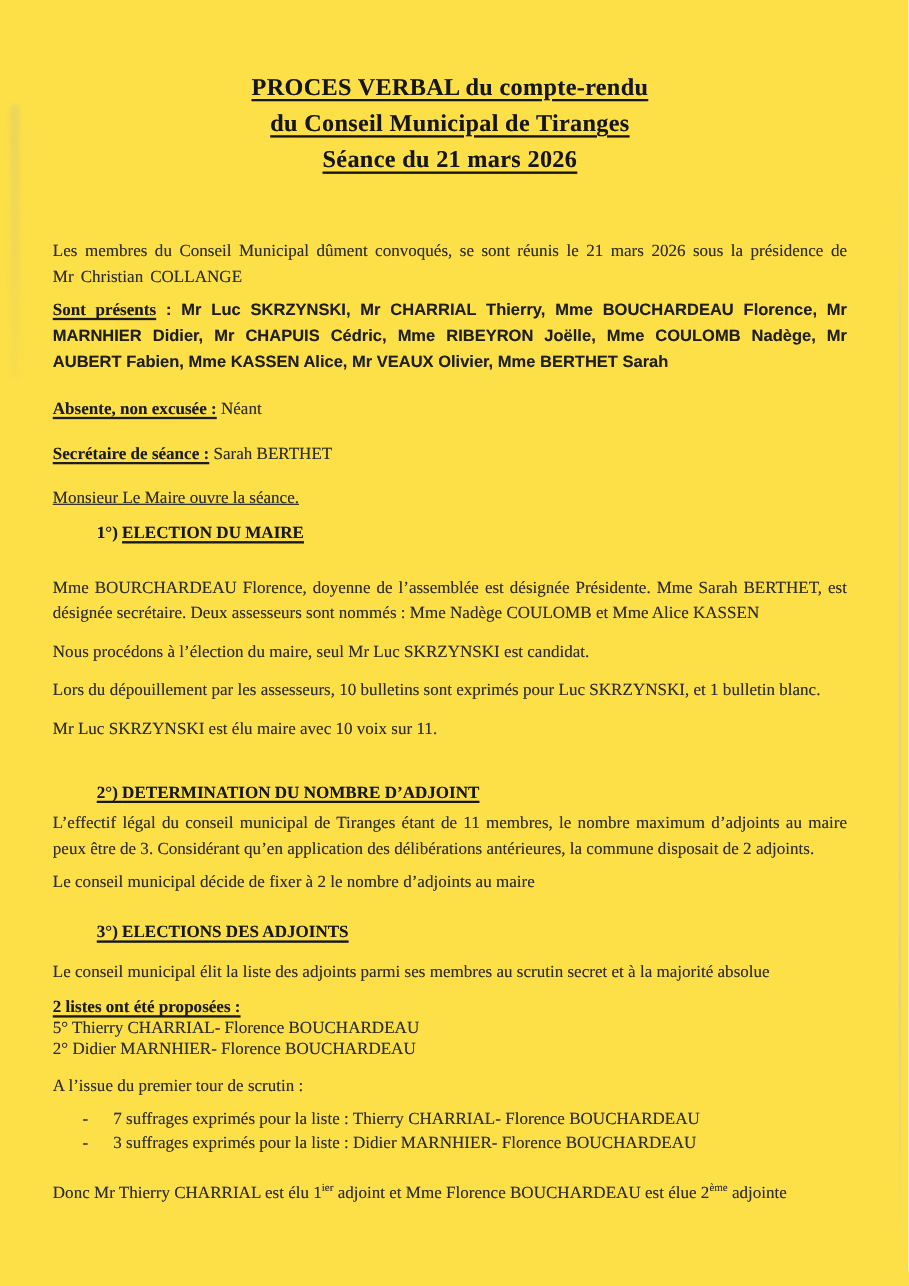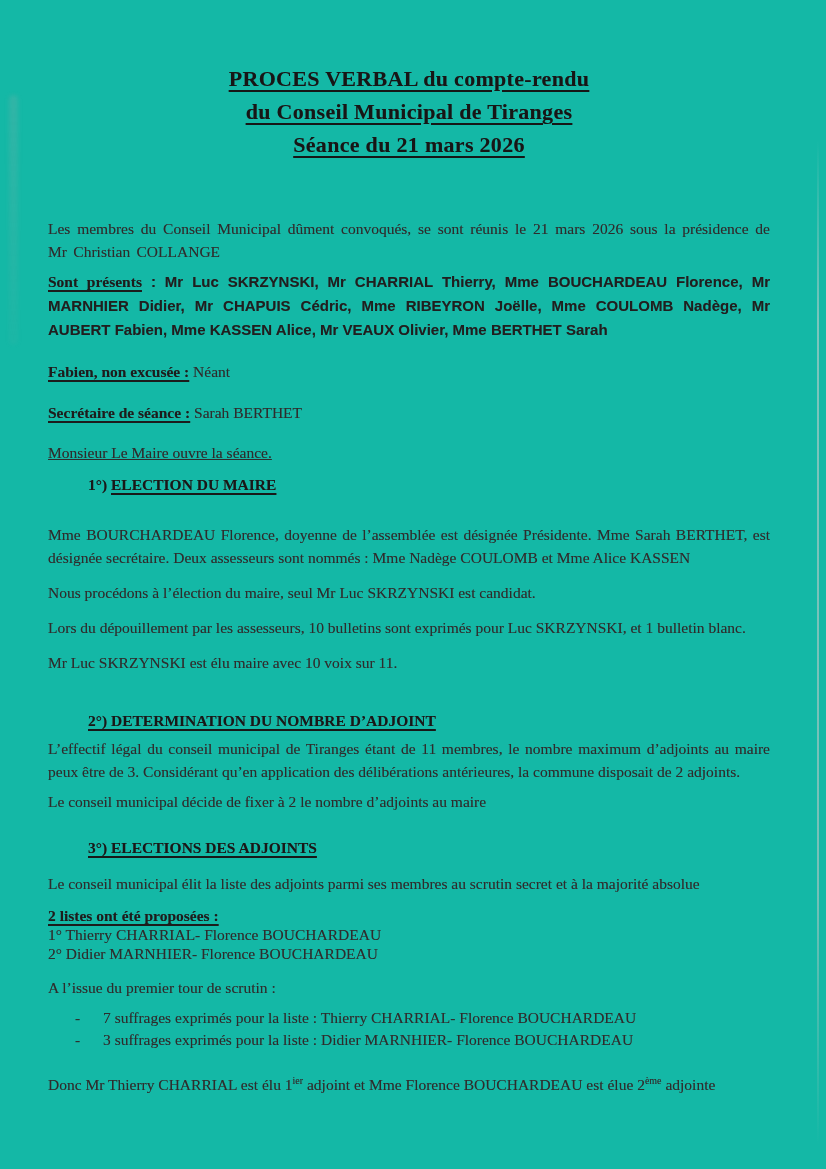--- a/index.html
+++ b/index.html
@@ -1,20 +1,20 @@
 <!DOCTYPE html>
 <html><head>
 <meta charset="utf-8">
 <style>
   html, body { margin: 0; padding: 0; background: #ffffff; }
   .page {
     position: relative;
     width: 826px;
     height: 1169px;
-    background: #14b8a6;
+    background: #fde047;
     overflow: hidden;
     font-family: "Liberation Serif", serif;
     color: #2d2d2d;
     box-sizing: border-box;
     padding: 62px 56px 0 48px;
     text-shadow: 0 0 0.5px rgba(70,70,70,0.55);
   }
   
   .edge-line-right {
     position: absolute; right: 7px; top: 140px; height: 1005px; width: 2px;
@@ -91,42 +91,42 @@
   <div class="title-block">
     <span class="title-line">PROCES VERBAL du compte-rendu</span>
     <span class="title-line">du Conseil Municipal de Tiranges</span>
     <span class="title-line">Séance du 21 mars 2026</span>
   </div>
 
   <p class="intro just">Les membres du Conseil Municipal dûment convoqués, se sont réunis le 21 mars 2026 sous la présidence de Mr Christian COLLANGE</p>
 
   <p class="names-par just"><span class="names-label">Sont présents</span><span class="names-text"> : </span><span class="names-text">Mr Luc SKRZYNSKI, Mr CHARRIAL Thierry, Mme BOUCHARDEAU Florence, Mr MARNHIER Didier, Mr CHAPUIS Cédric, Mme RIBEYRON Joëlle, Mme COULOMB Nadège, Mr AUBERT Fabien, Mme KASSEN Alice, Mr VEAUX Olivier, Mme BERTHET Sarah</span></p>
 
-  <p class="absent-par"><span class="lbl">Fabien, non excusée :</span><span> Néant</span></p>
+  <p class="absent-par"><span class="lbl">Absente, non excusée :</span><span> Néant</span></p>
 
   <p class="secretary-par"><span class="lbl">Secrétaire de séance :</span><span> Sarah BERTHET</span></p>
 
   <p class="opening-par">Monsieur Le Maire ouvre la séance.</p>
 
   <p class="sec-head h1"><span>1°) </span><span class="u">ELECTION DU MAIRE</span></p>
   <p class="s1p1 just">Mme BOURCHARDEAU Florence, doyenne de l’assemblée est désignée Présidente.  Mme Sarah BERTHET, est désignée secrétaire. Deux assesseurs sont nommés : Mme Nadège COULOMB et Mme Alice KASSEN</p>
   <p class="s1p2">Nous procédons à l’élection du maire, seul Mr Luc SKRZYNSKI est candidat.</p>
   <p class="s1p3">Lors du dépouillement par les assesseurs, 10 bulletins sont exprimés pour Luc SKRZYNSKI, et 1 bulletin blanc.</p>
   <p class="s1p4">Mr Luc SKRZYNSKI est élu maire avec 10 voix sur 11.</p>
 
   <p class="sec-head h2"><span class="u">2°) </span><span class="u">DETERMINATION DU NOMBRE D’ADJOINT</span></p>
   <p class="s2p1 just">L’effectif légal du conseil municipal de Tiranges étant de 11 membres, le nombre maximum d’adjoints au maire peux être de 3. Considérant qu’en application des délibérations antérieures, la commune disposait de 2 adjoints.</p>
   <p class="s2p2">Le conseil municipal décide de fixer à 2 le nombre d’adjoints au maire</p>
 
   <p class="sec-head h3"><span class="u">3°) </span><span class="u">ELECTIONS DES ADJOINTS</span></p>
   <p class="s3p1">Le conseil municipal élit la liste des adjoints parmi ses membres au scrutin secret et à la majorité absolue</p>
 
   <div class="lists-block">
     <span class="line lbl">2 listes ont été proposées :</span>
-    <span class="line">1° Thierry CHARRIAL- Florence BOUCHARDEAU</span>
+    <span class="line">5° Thierry CHARRIAL- Florence BOUCHARDEAU</span>
     <span class="line">2° Didier MARNHIER- Florence BOUCHARDEAU</span>
   </div>
 
   <p class="scrutin-par">A l’issue du premier tour de scrutin :</p>
 
   <div class="bullets">
     <div class="bullet-row">
       <span class="bullet-dash">-</span>
       <span>7 suffrages exprimés pour la liste : Thierry CHARRIAL- Florence BOUCHARDEAU</span>
     </div>

